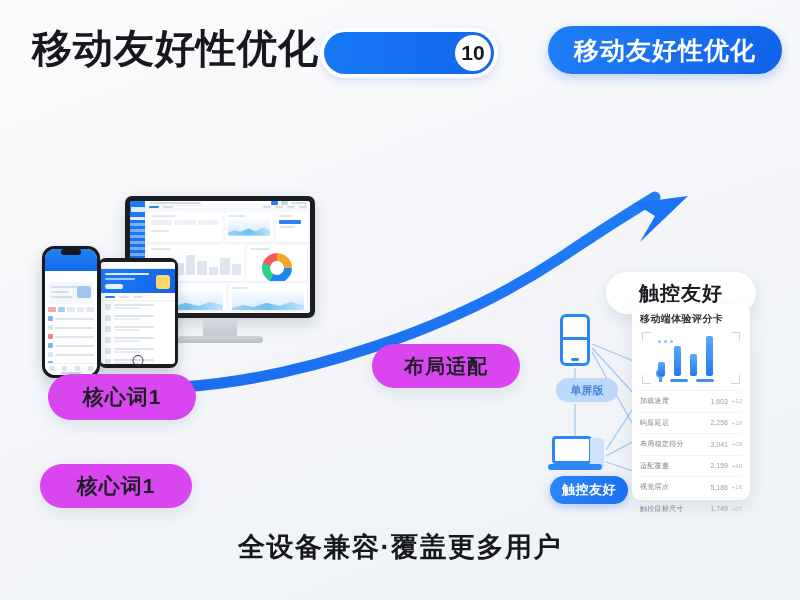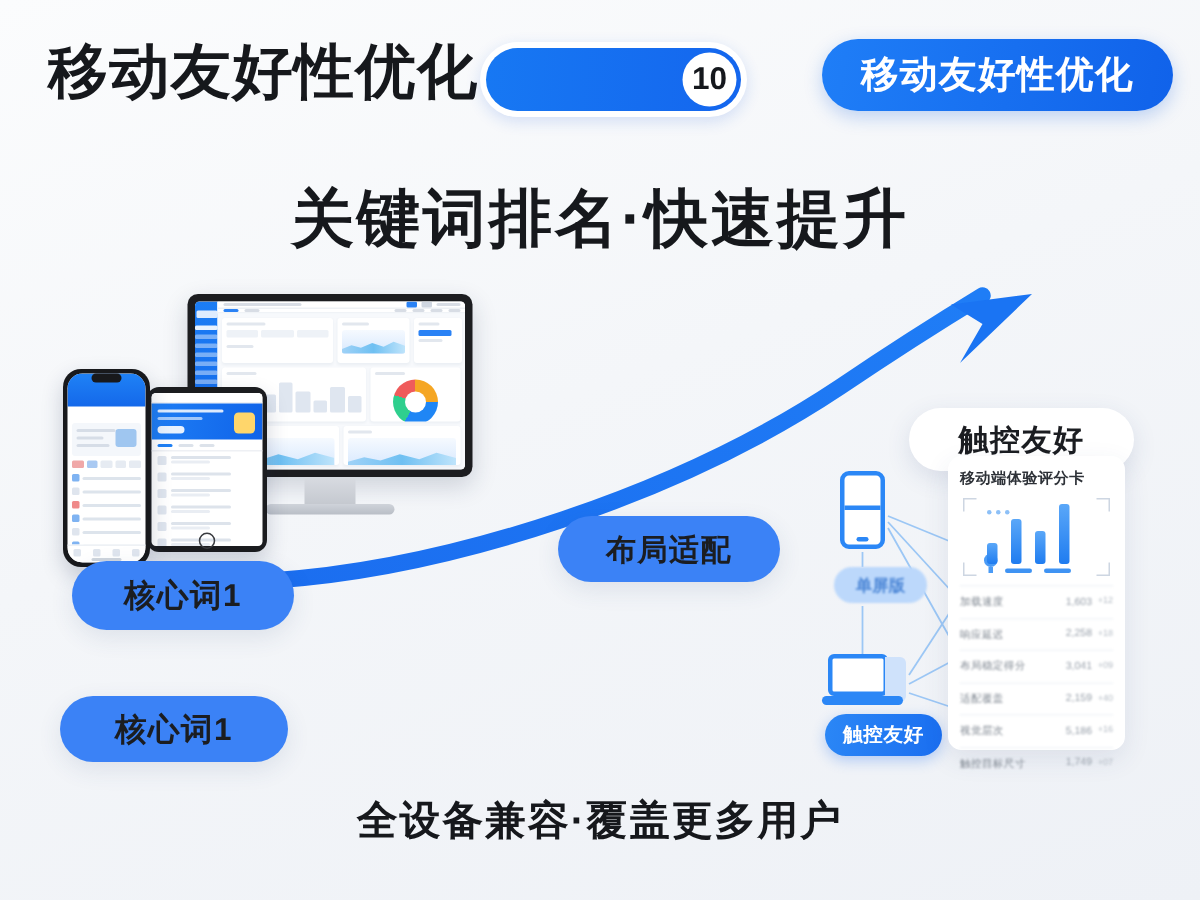--- a/index.html
+++ b/index.html
@@ -144,21 +144,21 @@
   .ph-li .sq.r{background:#ef8a8a;}
   .ph-li .sq.b{background:#7fb3f2;}
   .ph-li .tx{flex:1;height:2px;border-radius:1px;background:#dde4ec;}
   .ph-bottom{position:absolute;left:0;right:0;bottom:0;height:11px;border-top:1px solid #eef1f5;background:#fff;display:flex;}
   .ph-bottom i{flex:1;display:block;}
   .ph-bottom i:after{content:"";display:block;width:5px;height:5px;margin:2px auto;border-radius:1px;background:#dfe5ee;}
   .ph-bar{position:absolute;left:50%;bottom:1px;transform:translateX(-50%);width:20px;height:2px;border-radius:1px;background:#cfd5dd;}
 
   
   .kw{
-    position:absolute;border-radius:24px;background:#3b82f6;
+    position:absolute;border-radius:24px;background:#d946ef;
     box-shadow:0 5px 16px rgba(45,70,120,.11);
     display:flex;align-items:center;justify-content:center;
     font-size:21px;font-weight:bold;color:#1b1d21;letter-spacing:1px;
   }
   .kw1{left:48px;top:374px;width:148px;height:46px;}
   .kw2{left:192px;top:418px;width:160px;height:44px;}
   .kw3{left:40px;top:464px;width:152px;height:44px;}
   .kw4{left:372px;top:344px;width:148px;height:44px;font-size:20px;}
 
   
@@ -251,21 +251,20 @@
           <span class="top-num">10</span>
         </span>
       </div>
     </div>
 
     <div class="hl-pill">
       <span class="hl-pill-text">移动友好性优化</span>
     </div>
   </div>
 
-  <div class="sub-title">关键词排名·快速提升</div>
 
   <div class="devices">
 
     <div class="monitor">
       <div class="mon-bezel">
         <div class="mon-screen">
           <div class="dash-side">
             <div class="dash-logo"></div>
             <div class="dash-nav on"></div>
             <div class="dash-nav"></div>

